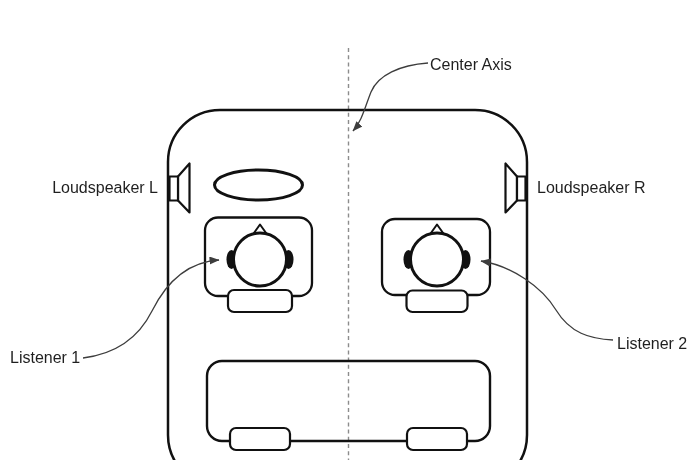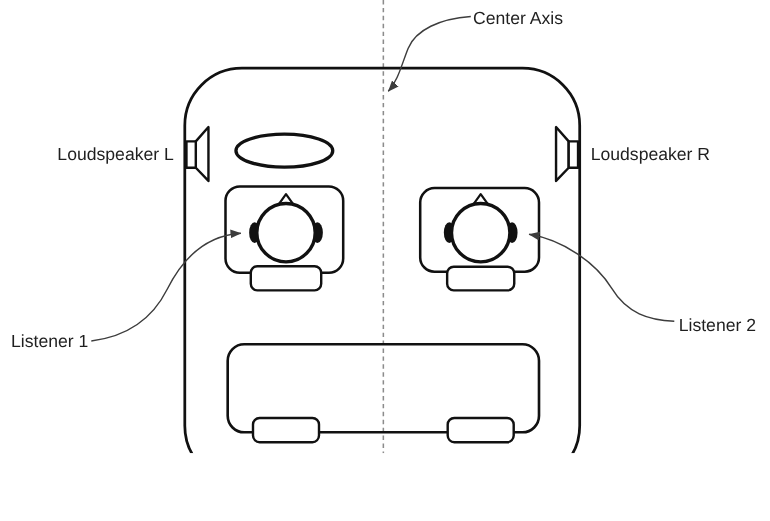--- a/index.html
+++ b/index.html
@@ -6,20 +6,21 @@
     margin: 0;
     padding: 0;
     background: #ffffff;
   }
   .stage {
     position: relative;
     width: 700px;
     height: 412px;
     background: var(--background, #ffffff);
     overflow: hidden;
+    margin-top: 48px;
   }
   svg { display: block; }
 
   .axis-line {
     stroke: var(--center-axis-line, #8c8c8c);
     stroke-width: 1.4;
     stroke-dasharray: 4 3.2;
     fill: none;
   }
   .outline {

